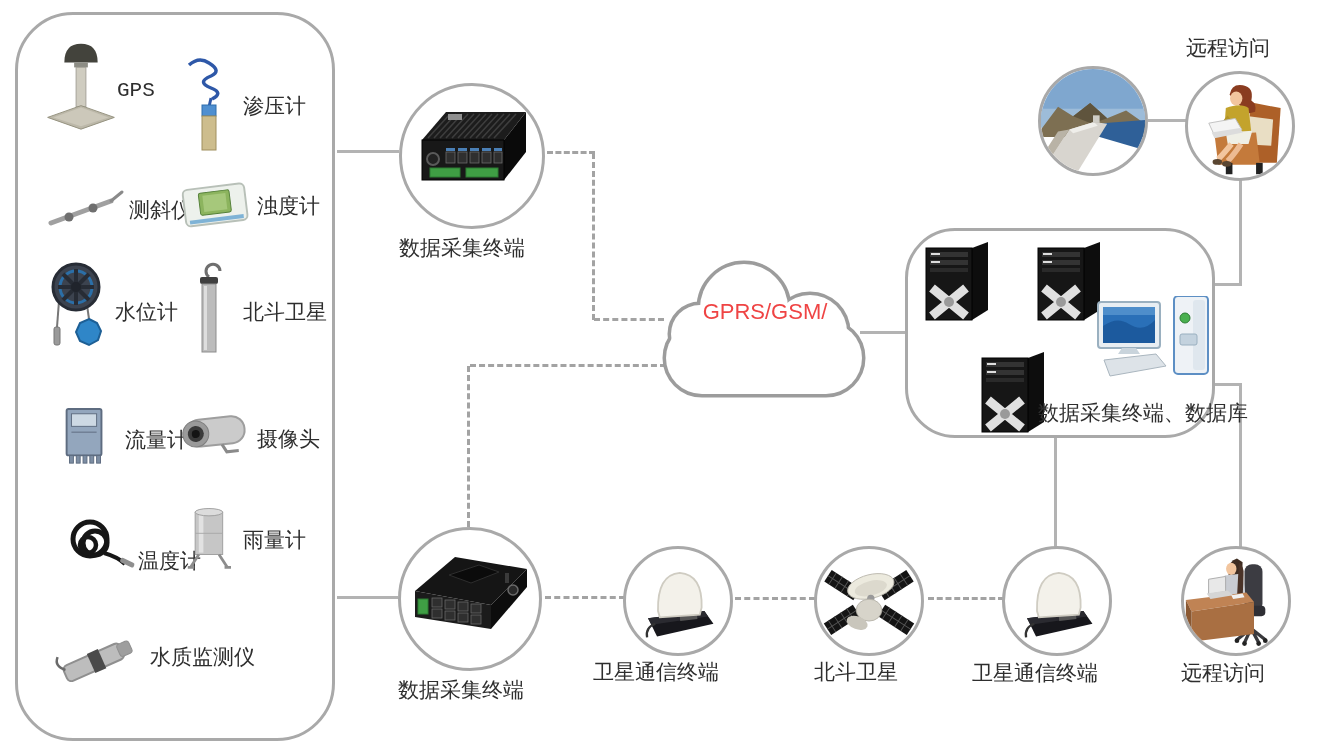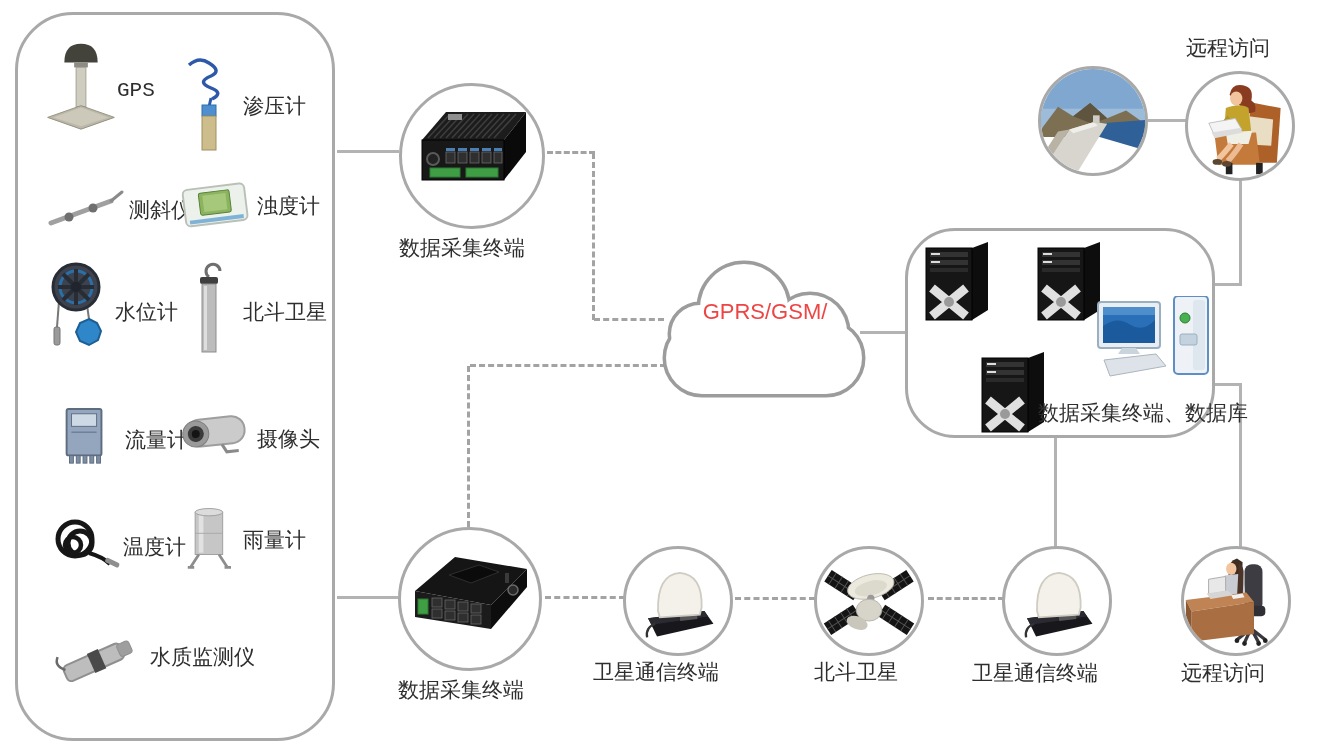--- a/index.html
+++ b/index.html
@@ -160,21 +160,21 @@
             <circle cx="23" cy="23" r="13" fill="#9a9a9a" stroke="#7f7f7f"></circle>
             <circle cx="23" cy="23" r="8" fill="#3a3a3a"></circle>
             <circle cx="23" cy="23" r="4" fill="#141414"></circle>
             <path d="M48 36 l4 8 h12" stroke="#8a8a8a" stroke-width="3" fill="none"></path>
           </g>
         </svg>
       </div>
       <div class="slabel">摄像头</div>
     </div>
 
-    <div class="sensor-item" style="left:27px;top:498px;">
+    <div class="sensor-item" style="left:42px;top:498px;align-items:flex-end;">
       <div class="iconbox" style="height:62px;">
         <svg width="78" height="62" viewBox="0 0 78 62">
           <circle cx="30" cy="26" r="17" stroke="#161616" stroke-width="5" fill="none"></circle>
           <circle cx="35" cy="30" r="12" stroke="#161616" stroke-width="5" fill="none"></circle>
           <circle cx="28" cy="32" r="8" stroke="#161616" stroke-width="4.5" fill="none"></circle>
           <path d="M44 40 Q58 44 65 51" stroke="#161616" stroke-width="4" fill="none"></path>
           <rect x="60" y="47" width="15" height="5" rx="2" fill="#8f8f8f" transform="rotate(26 67 49)"></rect>
         </svg>
       </div>
       <div class="slabel">温度计</div>

